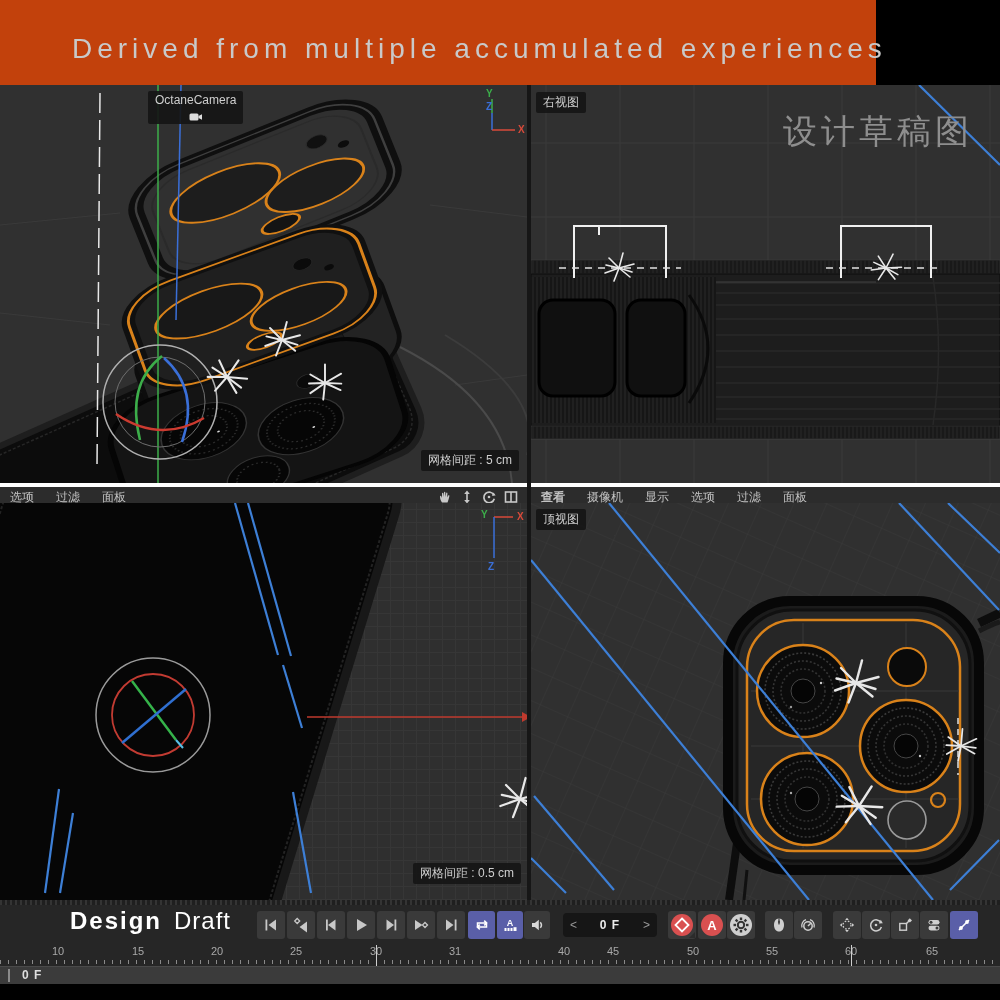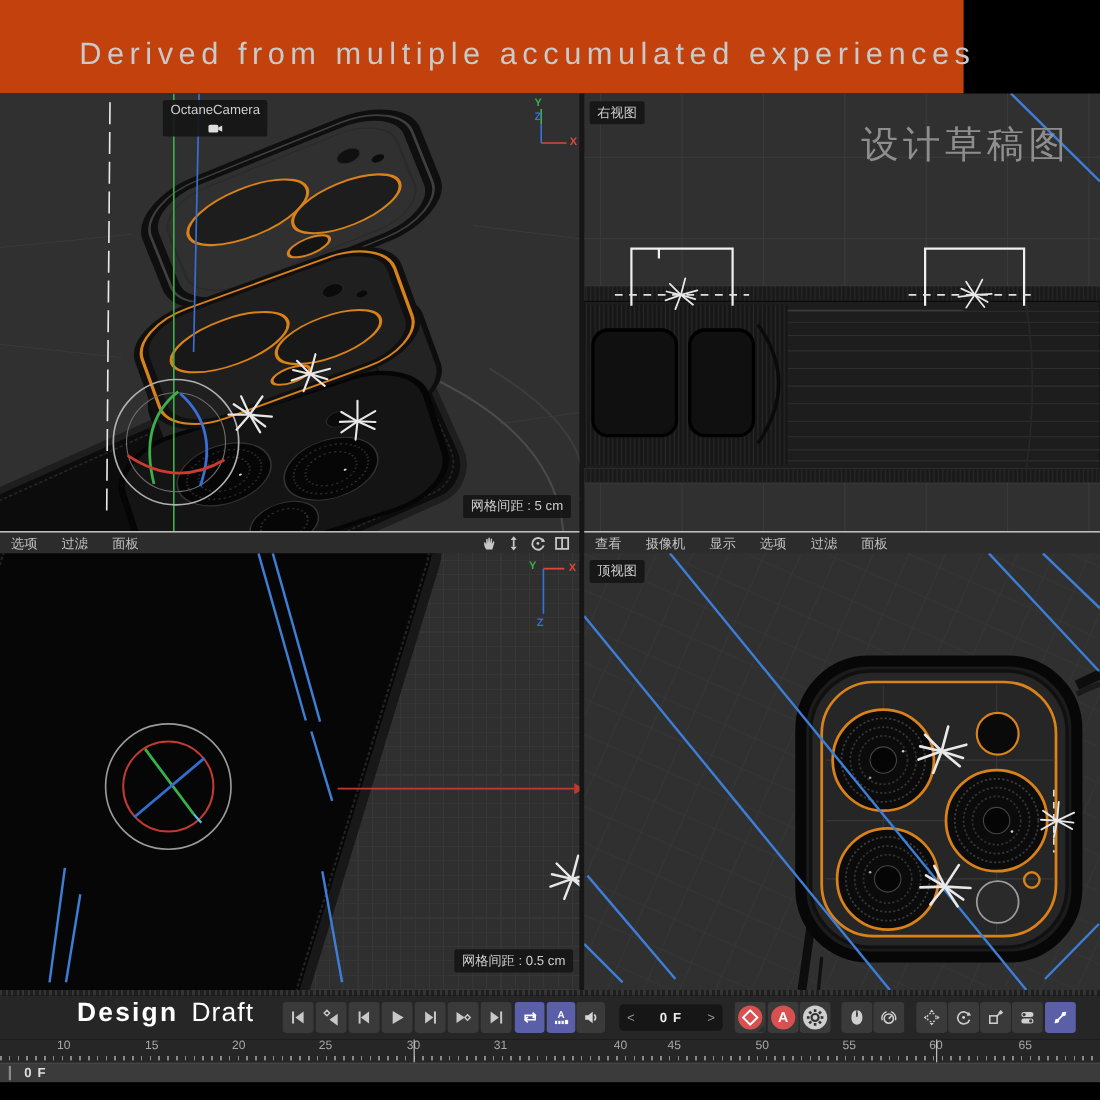--- a/index.html
+++ b/index.html
@@ -15,21 +15,21 @@
   #vp-right{left:531px;top:85px;width:469px;height:398px;}
   #vp-front{left:0;top:503px;width:527px;height:397px;background:#2f2f2f;
             background-image:repeating-linear-gradient(0deg,#363636 0 1px,transparent 1px 13px),
                              repeating-linear-gradient(90deg,#363636 0 1px,transparent 1px 13px);}
   #vp-top{left:531px;top:503px;width:469px;height:397px;}
   .vdiv{left:527px;top:85px;width:4px;height:815px;background:#161616;}
   .chip{background:rgba(22,22,22,.92);color:#cfcfcf;font-size:12px;padding:2px 7px;border-radius:2px;white-space:nowrap;flex-direction:column;}
   .watermark{color:#8e8e8e;font-size:34px;letter-spacing:4px;white-space:nowrap;}
   .axis-lbl{font-size:10px;font-weight:bold;}
   
-  .menubar{height:20px;background:#2c2c2c;border-top:1px solid #ffffff;border-bottom:1px solid #191919;
+  .menubar{height:20px;background:#2c2c2c;border-top:4px solid #ffffff;border-bottom:1px solid #191919;
            display:flex;align-items:center;color:#c2c2c2;font-size:12px;}
   #mb-left{left:0;top:483px;width:527px;}
   #mb-right{left:531px;top:483px;width:469px;}
   .menubar .mi{margin-left:22px;cursor:default;}
   .mb-icons{margin-left:auto;display:flex;align-items:center;gap:6px;padding-right:8px;}
   .mb-icons svg{display:block;}
   
   #dotstrip{left:0;top:900px;width:1000px;height:5px;background:#1f1f1f;
             background-image:repeating-linear-gradient(90deg,#343434 0 2px,transparent 2px 5px);}
   
@@ -270,21 +270,21 @@
         <polygon points="10.8,6.8 14.6,6.6 12.6,3.4" fill="#c8c8c8"></polygon>
         <circle cx="8" cy="8" r="1.3" fill="#c8c8c8"></circle>
       </svg>
       <svg width="16" height="16" viewBox="0 0 16 16">
         <rect x="2.5" y="3" width="11" height="10" fill="none" stroke="#c8c8c8" stroke-width="1.6"></rect>
         <line x1="8" y1="3" x2="8" y2="13" stroke="#c8c8c8" stroke-width="1.6"></line>
       </svg>
     </span>
   </div>
   <div class="abs menubar" id="mb-right">
-    <span class="mi" style="margin-left:10px;">查看</span>
+    <span class="mi" style="margin-left:10px;font-weight:bold;">查看</span>
     <span class="mi">摄像机</span>
     <span class="mi">显示</span>
     <span class="mi">选项</span>
     <span class="mi">过滤</span>
     <span class="mi">面板</span>
   </div>
 
   <div class="abs vp" id="vp-front">
     <svg class="fill" width="527" height="397" viewBox="0 0 527 397">
       <defs>

